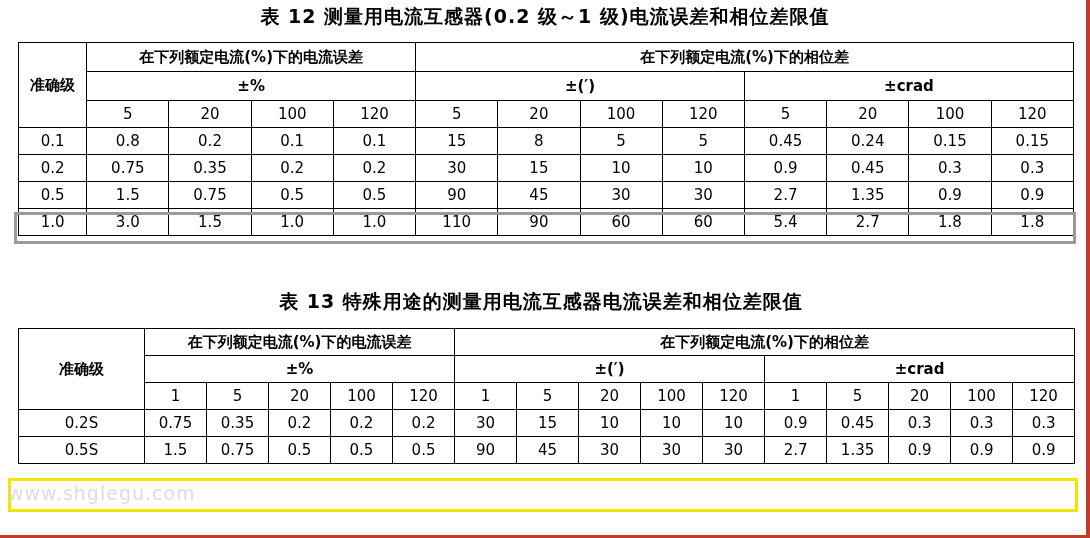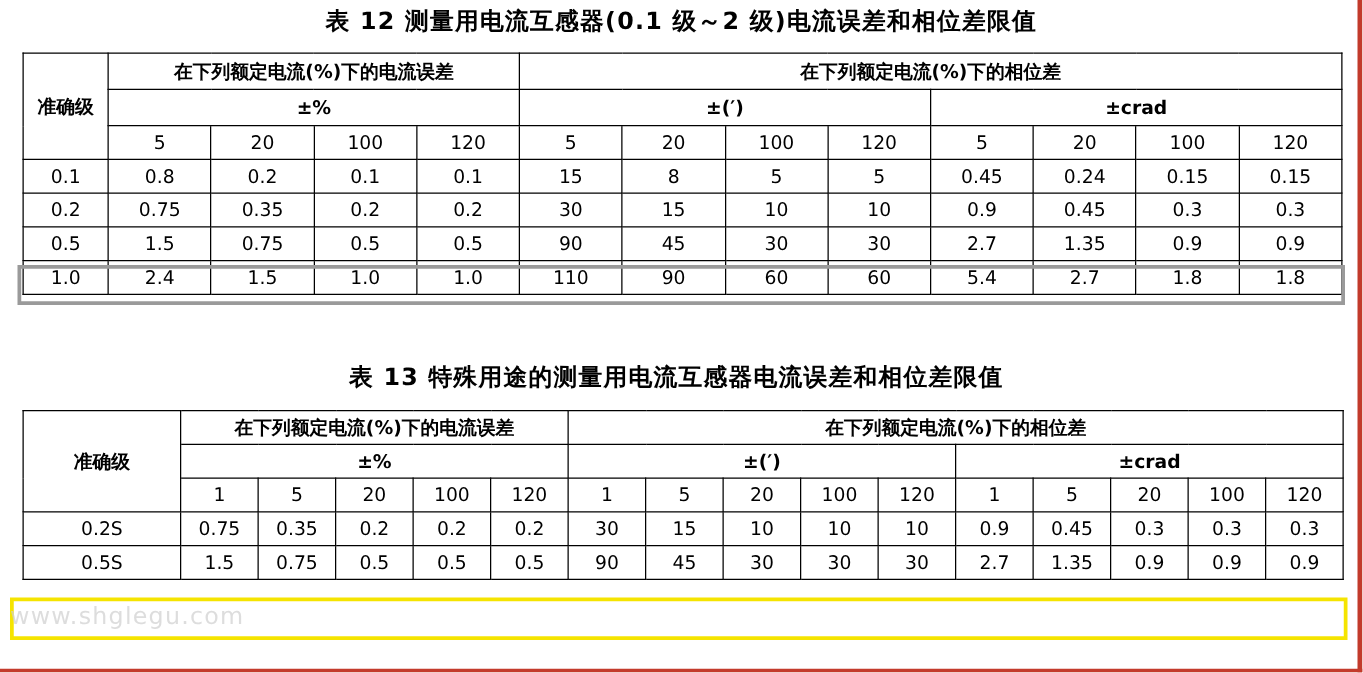--- a/index.html
+++ b/index.html
@@ -135,21 +135,21 @@
     width: 1090px;
     height: 3px;
     background: #c43b2c;
   }
 </style>
 </head>
 <body>
 
 <div class="page">
 
-  <div class="table-title title-12">表 12  测量用电流互感器(0.1 级～2 级)电流误差和相位差限值</div>
+  <div class="table-title title-12">表 12  测量用电流互感器(0.2 级～1 级)电流误差和相位差限值</div>
 
   <table class="grid tbl12">
     <colgroup>
       <col style="width:68px">
       <col style="width:82px">
         <col style="width:82px">
         <col style="width:82px">
         <col style="width:82px">
       <col style="width:82px">
         <col style="width:82px">
@@ -226,21 +226,21 @@
         <td>45</td>
         <td>30</td>
         <td>30</td>
         <td>2.7</td>
         <td>1.35</td>
         <td>0.9</td>
         <td>0.9</td>
       </tr>
       <tr>
         <td>1.0</td>
-        <td>2.4</td>
+        <td>3.0</td>
         <td>1.5</td>
         <td>1.0</td>
         <td>1.0</td>
         <td>110</td>
         <td>90</td>
         <td>60</td>
         <td>60</td>
         <td>5.4</td>
         <td>2.7</td>
         <td>1.8</td>

